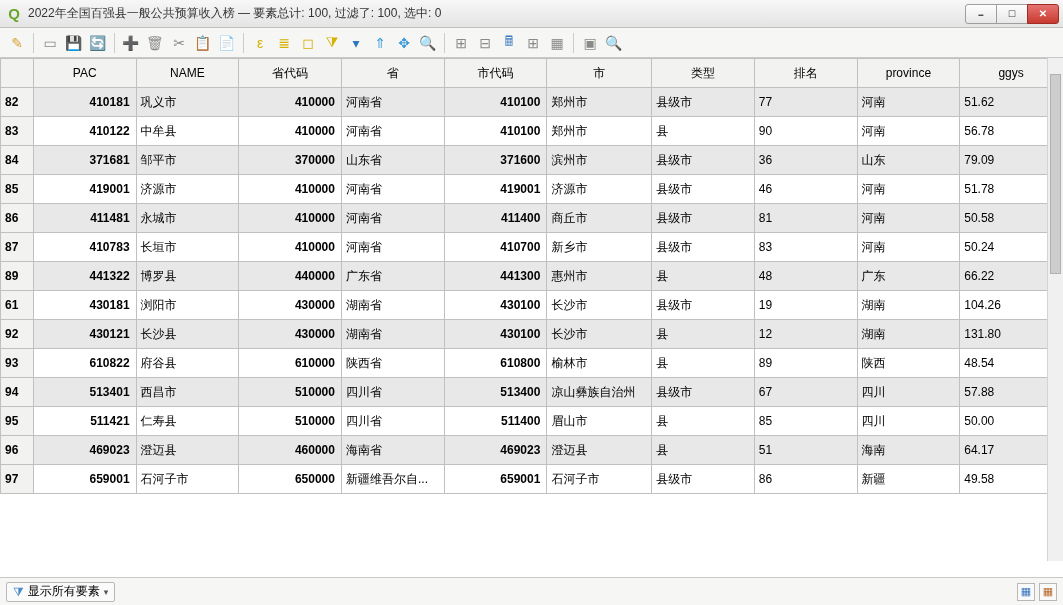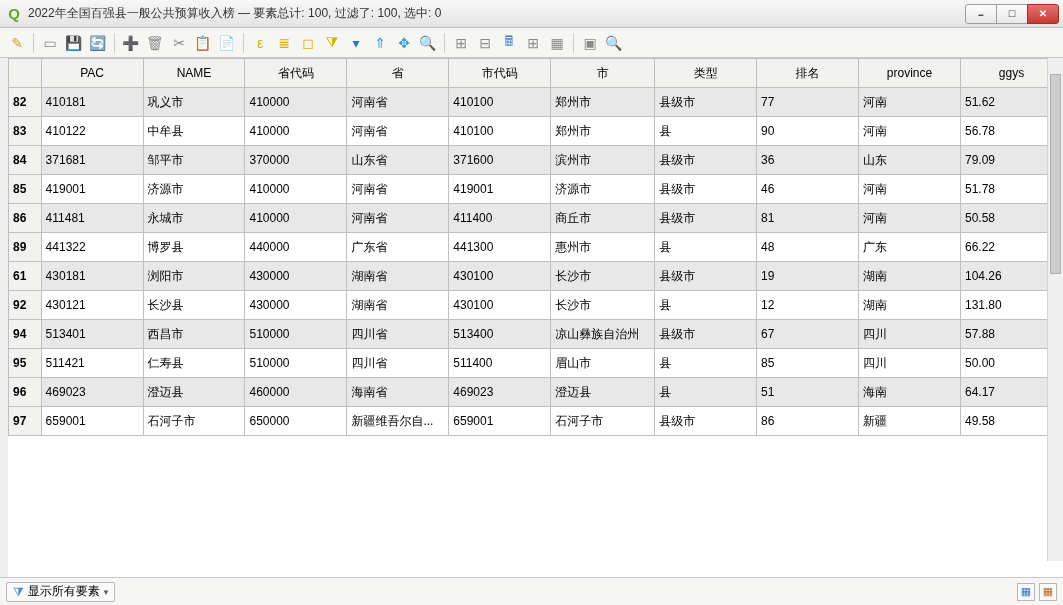--- a/index.html
+++ b/index.html
@@ -68,21 +68,20 @@
     font-size:14px;
   }
   .sep { width:1px; height:20px; background:#ccc; margin:0 3px;}
 
   
   .table-wrap {
     position: absolute;
     top: 58px; left:0; right:0; bottom: 28px;
     overflow: auto;
     background:#fff;
-    margin-left:8px;
   }
   table {
     border-collapse: collapse;
     width: 100%;
     table-layout: fixed;
   }
   th, td {
     border: 1px solid #c0c0c0;
     padding: 0 4px;
     height: 29px;
@@ -98,21 +97,21 @@
     position: sticky; top:0;
   }
   tbody th.rowhdr {
     background: #f2f2f0;
     text-align: left;
     font-weight: bold;
     width: 30px;
   }
   tbody tr:nth-child(odd) td { background:#e8e8e8; }
   tbody tr:nth-child(even) td { background:#ffffff; }
-  td.num { text-align: left; padding-right:6px; }
+  td.num { text-align: right; padding-right:6px;font-weight:bold; }
   td.txt { text-align: left; padding-left:4px; }
 
   col.c-rownum { width: 32px; }
   col.c-pac { width: 100px; }
   col.c-name { width: 100px; }
   col.c-provcode { width: 100px; }
   col.c-prov { width: 100px; }
   col.c-citycode { width: 100px; }
   col.c-city { width: 102px; }
   col.c-type { width: 100px; }
@@ -295,20 +294,33 @@
           <td class="num">410000</td>
           <td class="txt">河南省</td>
           <td class="num">411400</td>
           <td class="txt">商丘市</td>
           <td class="txt">县级市</td>
           <td class="txt">81</td>
           <td class="txt">河南</td>
           <td class="txt">50.58</td>
         </tr>
         <tr>
+          <th class="rowhdr">87</th>
+          <td class="num">410783</td>
+          <td class="txt">长垣市</td>
+          <td class="num">410000</td>
+          <td class="txt">河南省</td>
+          <td class="num">410700</td>
+          <td class="txt">新乡市</td>
+          <td class="txt">县级市</td>
+          <td class="txt">83</td>
+          <td class="txt">河南</td>
+          <td class="txt">50.24</td>
+        </tr>
+        <tr>
           <th class="rowhdr">89</th>
           <td class="num">441322</td>
           <td class="txt">博罗县</td>
           <td class="num">440000</td>
           <td class="txt">广东省</td>
           <td class="num">441300</td>
           <td class="txt">惠州市</td>
           <td class="txt">县</td>
           <td class="txt">48</td>
           <td class="txt">广东</td>
@@ -332,20 +344,33 @@
           <td class="num">430121</td>
           <td class="txt">长沙县</td>
           <td class="num">430000</td>
           <td class="txt">湖南省</td>
           <td class="num">430100</td>
           <td class="txt">长沙市</td>
           <td class="txt">县</td>
           <td class="txt">12</td>
           <td class="txt">湖南</td>
           <td class="txt">131.80</td>
+        </tr>
+        <tr>
+          <th class="rowhdr">93</th>
+          <td class="num">610822</td>
+          <td class="txt">府谷县</td>
+          <td class="num">610000</td>
+          <td class="txt">陕西省</td>
+          <td class="num">610800</td>
+          <td class="txt">榆林市</td>
+          <td class="txt">县</td>
+          <td class="txt">89</td>
+          <td class="txt">陕西</td>
+          <td class="txt">48.54</td>
         </tr>
         <tr>
           <th class="rowhdr">94</th>
           <td class="num">513401</td>
           <td class="txt">西昌市</td>
           <td class="num">510000</td>
           <td class="txt">四川省</td>
           <td class="num">513400</td>
           <td class="txt">凉山彝族自治州</td>
           <td class="txt">县级市</td>

